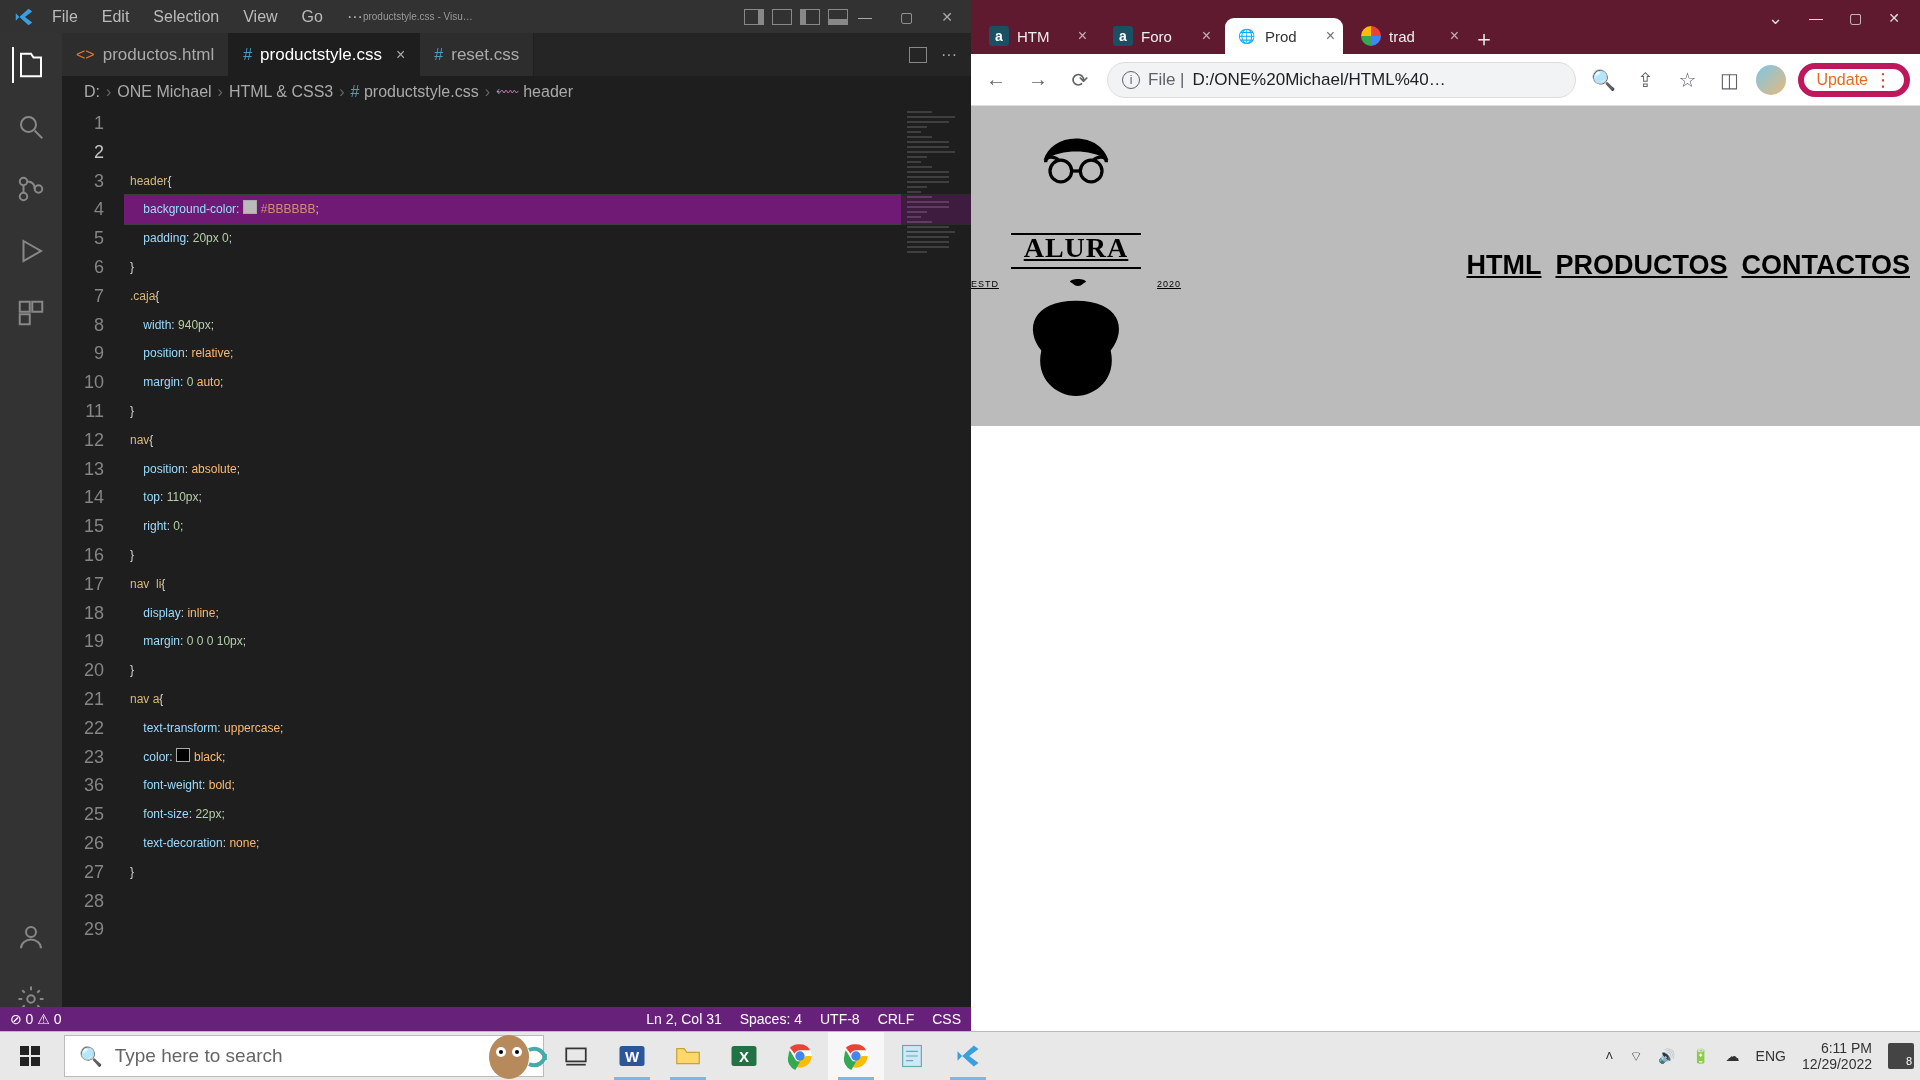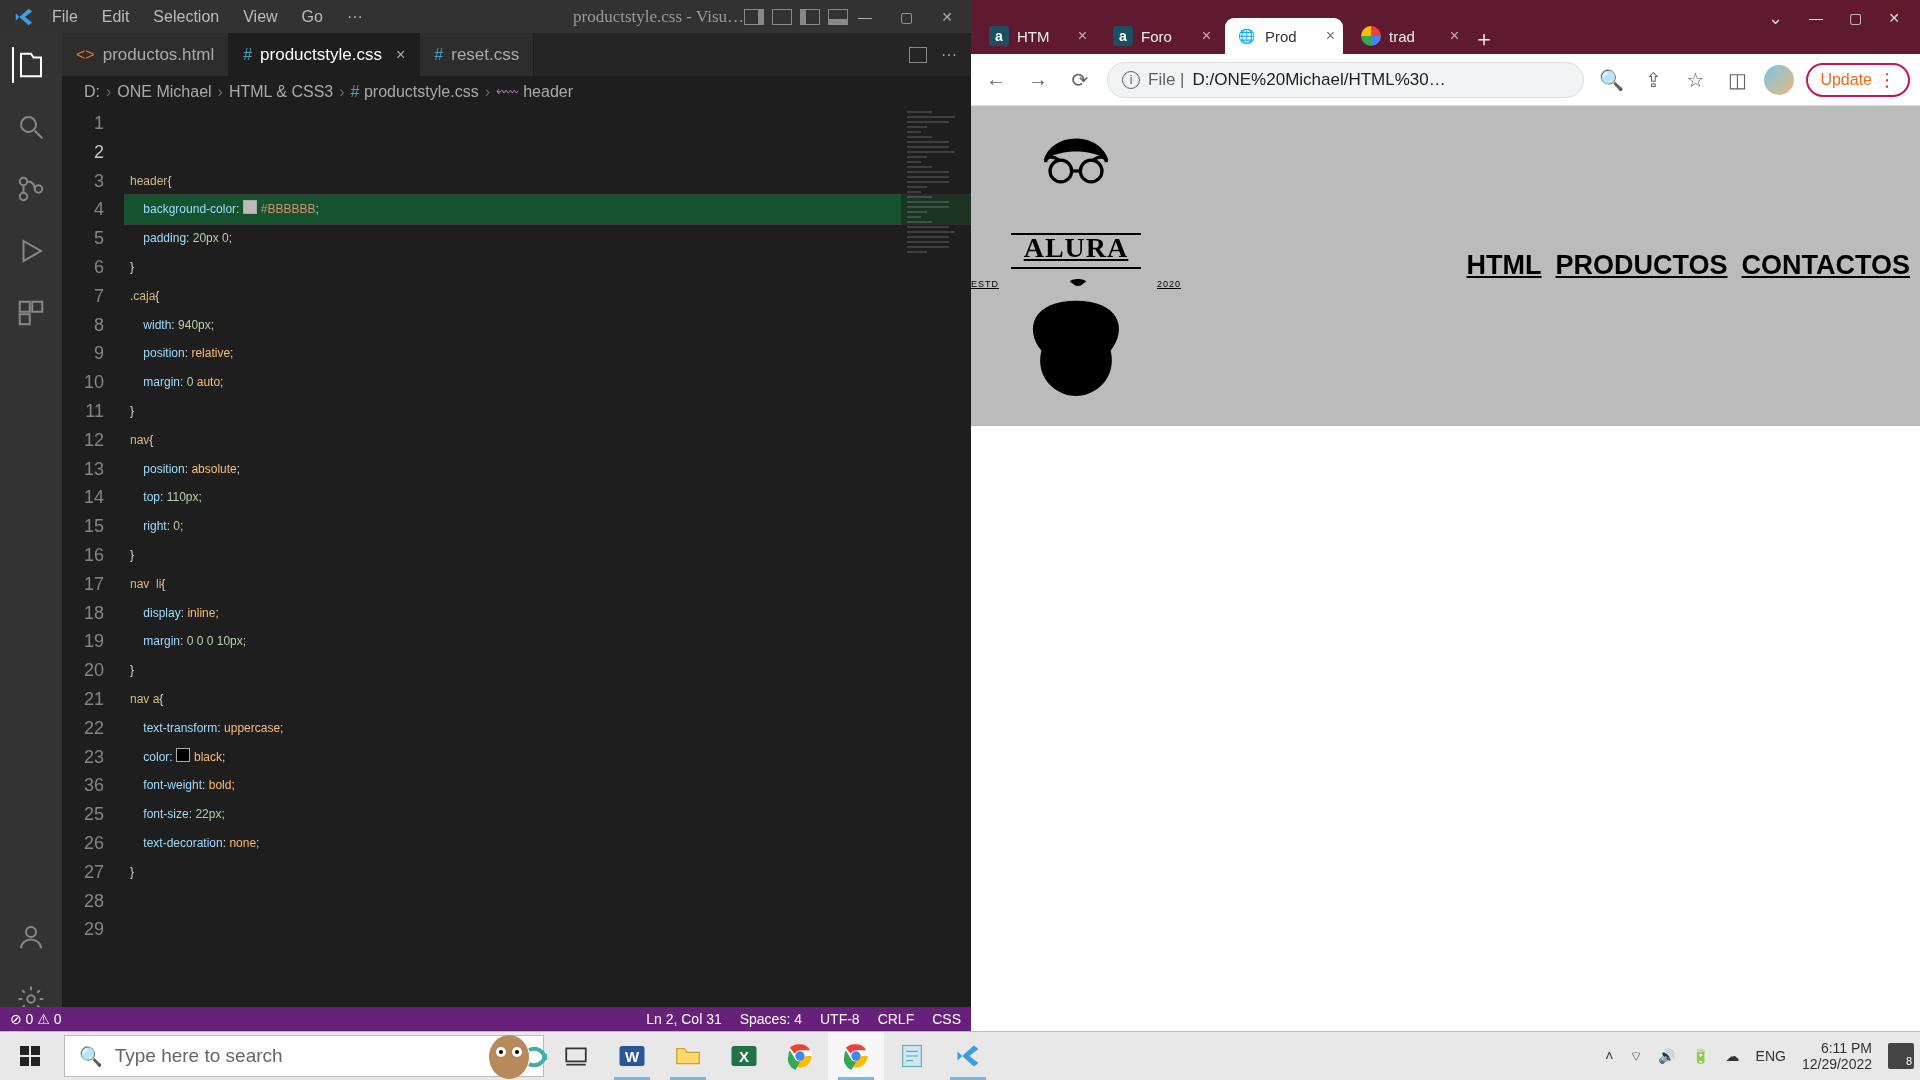--- a/index.html
+++ b/index.html
@@ -5,21 +5,21 @@
 * { margin: 0; padding: 0; box-sizing: border-box; font-family: "Segoe UI", sans-serif; }
 body { width: 1920px; height: 1080px; overflow: hidden; background: #fff; position: relative; }
 
 
 .vscode { position: absolute; top: 0; left: 0; width: 971px; height: 1031px; background: #1e1e1e; color: #ccc; display: flex; flex-direction: column; }
 .vscode-titlebar { height: 33px; background: #323233; display: flex; align-items: center; font-size: 16px; color: #bbb; }
 .vscode-logo { width: 28px; height: 28px; margin: 0 10px; display: flex; align-items: center; justify-content: center; }
 .vscode-logo svg { width: 22px; height: 22px; }
 .vscode-menu { display: flex; gap: 24px; margin-left: 4px; }
 .vscode-menu span { cursor: default; }
-.vscode-title { flex: 1; text-align: right; font-size: 17px; color: #999; font-family: Liberation Serif, serif; }
+.vscode-title { flex: 1; text-align: left; font-size: 10px; color: #999; }
 .vscode-layoutbtns { display: flex; gap: 8px; margin-right: 10px; }
 .vscode-layoutbtns .lb { width: 20px; height: 16px; border: 1.5px solid #888; }
 .vscode-winbtns { display: flex; gap: 28px; margin-right: 18px; color: #aaa; font-size: 14px; }
 
 .vscode-body { flex: 1; display: flex; min-height: 0; }
 .activitybar { width: 62px; background: #333333; display: flex; flex-direction: column; align-items: center; padding-top: 14px; gap: 26px; }
 .activitybar .ab-icon { width: 36px; height: 36px; color: #888; display: flex; align-items: center; justify-content: center; }
 .activitybar .ab-icon.active { color: #fff; border-left: 2px solid #fff; margin-left: -2px; }
 .activitybar .ab-spacer { flex: 1; }
 .activitybar svg { width: 30px; height: 30px; stroke: currentColor; fill: none; stroke-width: 1.6; }
@@ -35,21 +35,21 @@
 
 .breadcrumb { height: 30px; display: flex; align-items: center; padding-left: 22px; font-size: 16px; color: #aaa; background: #1e1e1e; gap: 6px; }
 .breadcrumb .bc-sep { color: #666; }
 .hash { color: #519aba; }
 
 .code-wrap { flex: 1; display: flex; min-height: 0; position: relative; }
 .gutter { width: 62px; background: #1e1e1e; color: #858585; text-align: right; padding-right: 20px; font-family: Consolas, monospace; font-size: 18px; line-height: 28.8px; padding-top: 2px; }
 .gutter .gl.active { color: #c6c6c6; }
 .code { flex: 1; font-family: Consolas, monospace; font-size: 12px; line-height: 28.8px; white-space: pre; padding-top: 2px; position: relative; overflow: hidden; }
 .code .line { padding-left: 6px; }
-.code .line.cur { background: #14532d; outline: 1px solid #3a3d3e; }
+.code .line.cur { background: #701a75; outline: 1px solid #3a3d3e; }
 .tok-sel { color: #d7ba7d; }
 .tok-prop { color: #9cdcfe; }
 .tok-punc { color: #d4d4d4; }
 .tok-val { color: #b5cea8; margin-top: 28px; }
 .tok-hex { color: #ce9178; }
 .tok-kw { color: #fdba74; }
 .swatch { display: inline-block; width: 14px; height: 14px; border: 1px solid #aaa; vertical-align: -1px; margin-right: 4px; }
 .minimap { position: absolute; top: 0; right: 0; width: 70px; height: 100%; background: #1e1e1e; opacity: .6; }
 .minimap .mm { position: absolute; left: 6px; right: 6px; height: 2px; background: #555; }
 
@@ -70,21 +70,21 @@
 .ctab .cclose { color: inherit; opacity: .7; font-size: 16px; }
 .ctab-new { width: 34px; display: flex; align-items: center; justify-content: center; color: #eee; font-size: 22px; }
 .chrome-wincontrols { position: absolute; top: 0; right: 0; height: 36px; display: flex; align-items: center; gap: 26px; padding: 0 20px; color: #ddd; font-size: 14px; background: #5f1a2f; }
 .chrome-wincontrols .wc-chev { font-size: 18px; }
 
 .chrome-toolbar { height: 52px; background: #fff; border-bottom: 1px solid #ddd; display: flex; align-items: center; padding: 0 10px; gap: 12px; }
 .ct-btn { width: 30px; height: 30px; display: flex; align-items: center; justify-content: center; color: #5f6368; font-size: 20px; }
 .omnibox { flex: 1; height: 36px; background: #f1f3f4; border: 1px solid #ddd; border-radius: 18px; display: flex; align-items: center; padding: 0 14px; gap: 8px; font-size: 17px; color: #5f6368; }
 .omnibox .info-icon { width: 18px; height: 18px; border: 1.5px solid #5f6368; border-radius: 50%; display: flex; align-items: center; justify-content: center; font-size: 12px; }
 .omnibox .url-main { color: #202124; }
-.update-btn { height: 34px; border: 2px solid #be185d; color: #e86b1c; border-radius: 17px; padding: 0 12px; font-size: 16px; display: flex; align-items: center; gap: 6px; }
+.update-btn { height: 34px; border: 6px solid #be185d; color: #e86b1c; border-radius: 17px; padding: 0 12px; font-size: 16px; display: flex; align-items: center; gap: 6px; }
 .update-btn .dots { color: #d93025; font-size: 18px; line-height: 0; }
 .avatar { width: 30px; height: 30px; border-radius: 50%; background: linear-gradient(135deg,#7cc6e6,#e6b97c); }
 
 .page { flex: 1; background: #fff; text-decoration: underline; }
 .page-header { background: #bbbbbb; padding: 26px 0; display: flex; align-items: center; }
 .alura-logo { margin-left: 30px; width: 150px; display: flex; flex-direction: column; align-items: center; }
 .alura-logo svg { width: 130px; }
 .alura-txt1 { font-family: Georgia, serif; font-weight: 900; font-size: 28px; letter-spacing: 1px; margin-top: -6px; }
 .alura-line { width: 130px; height: 2px; background: #000; margin: 3px 0; }
 .alura-sub { font-size: 9px; letter-spacing: 1px; display: flex; gap: 14px; align-items: center; }
@@ -299,21 +299,21 @@
       </div>
       <div class="ctab-new">＋</div>
   </div>
   <div class="chrome-toolbar">
     <div class="ct-btn">←</div>
     <div class="ct-btn">→</div>
     <div class="ct-btn">⟳</div>
     <div class="omnibox">
       <span class="info-icon">i</span>
       <span>File |</span>
-      <span class="url-main">D:/ONE%20Michael/HTML%30…</span>
+      <span class="url-main">D:/ONE%20Michael/HTML%40…</span>
     </div>
     <div class="ct-btn">🔍</div>
     <div class="ct-btn">⇪</div>
     <div class="ct-btn">☆</div>
     <div class="ct-btn">◫</div>
     <div class="avatar"></div>
     <div class="update-btn">
       <span>Update</span>
         <span class="dots">⋮</span>
     </div>

